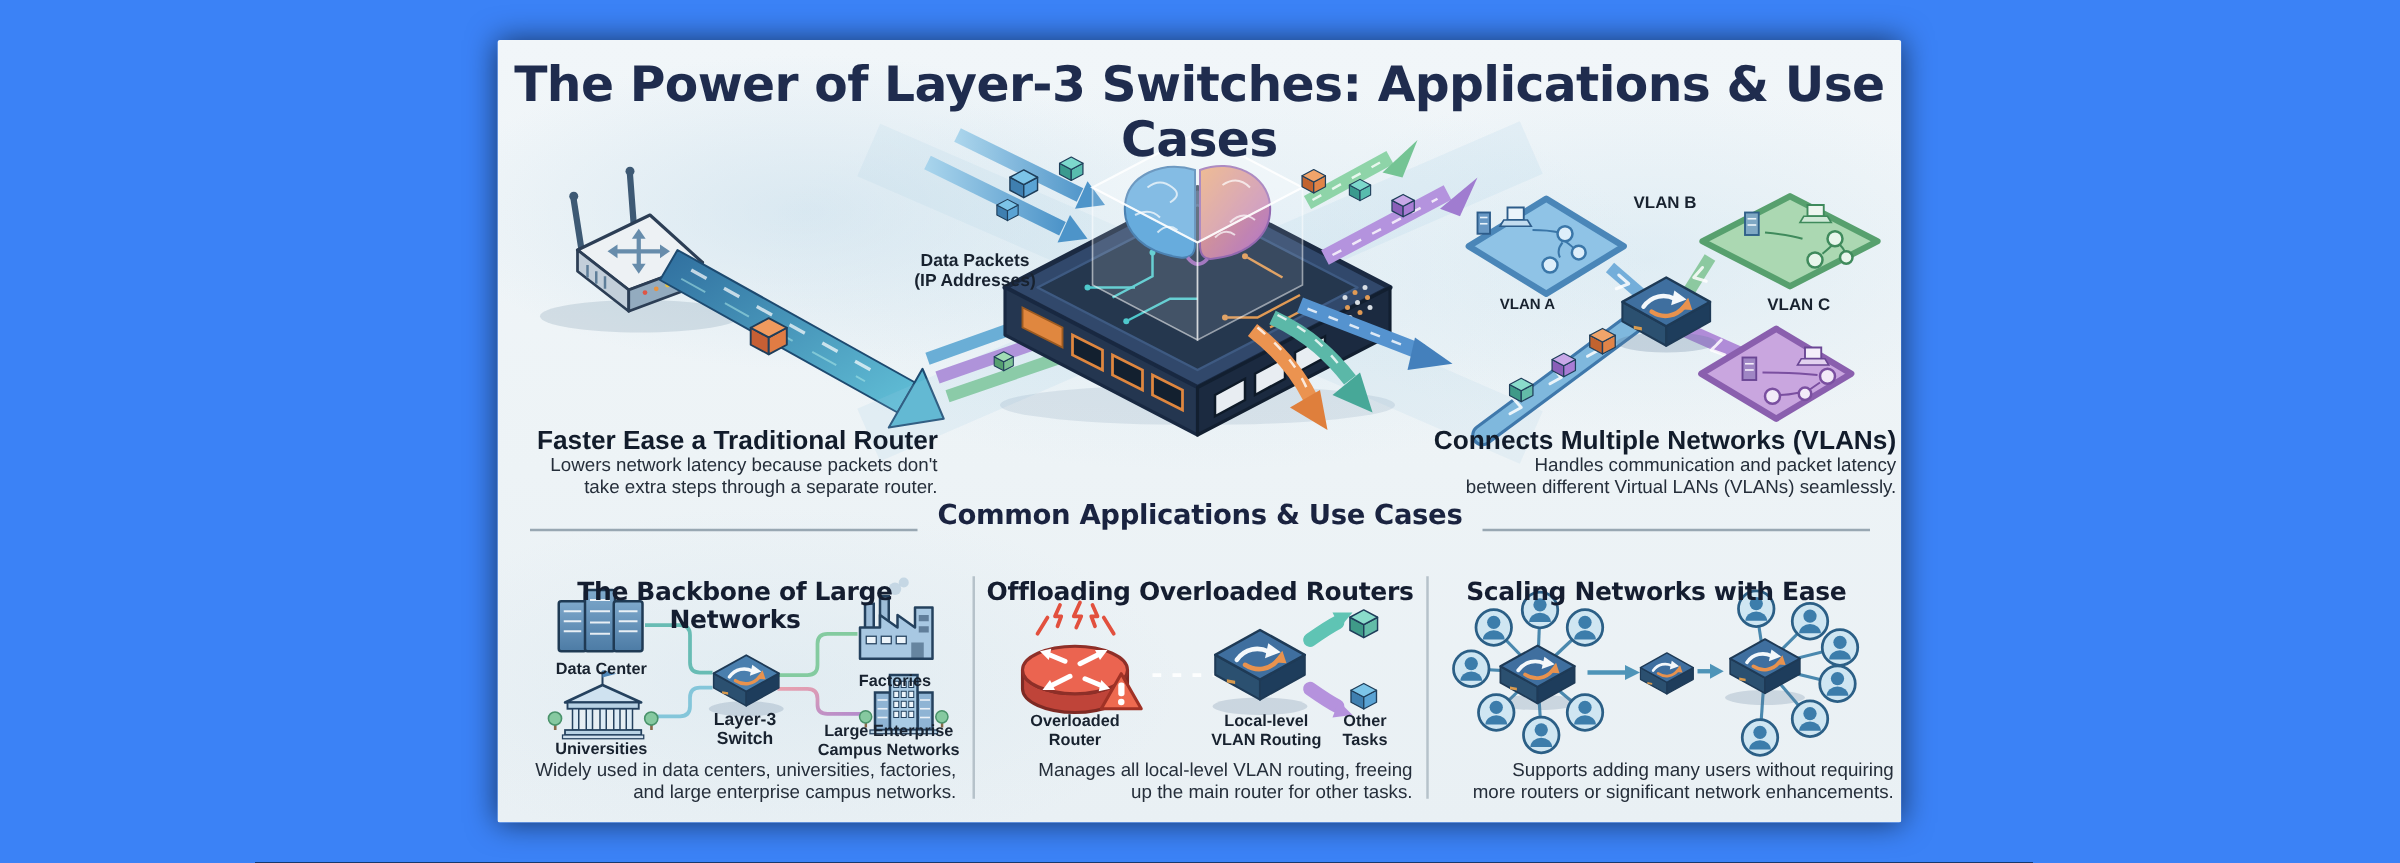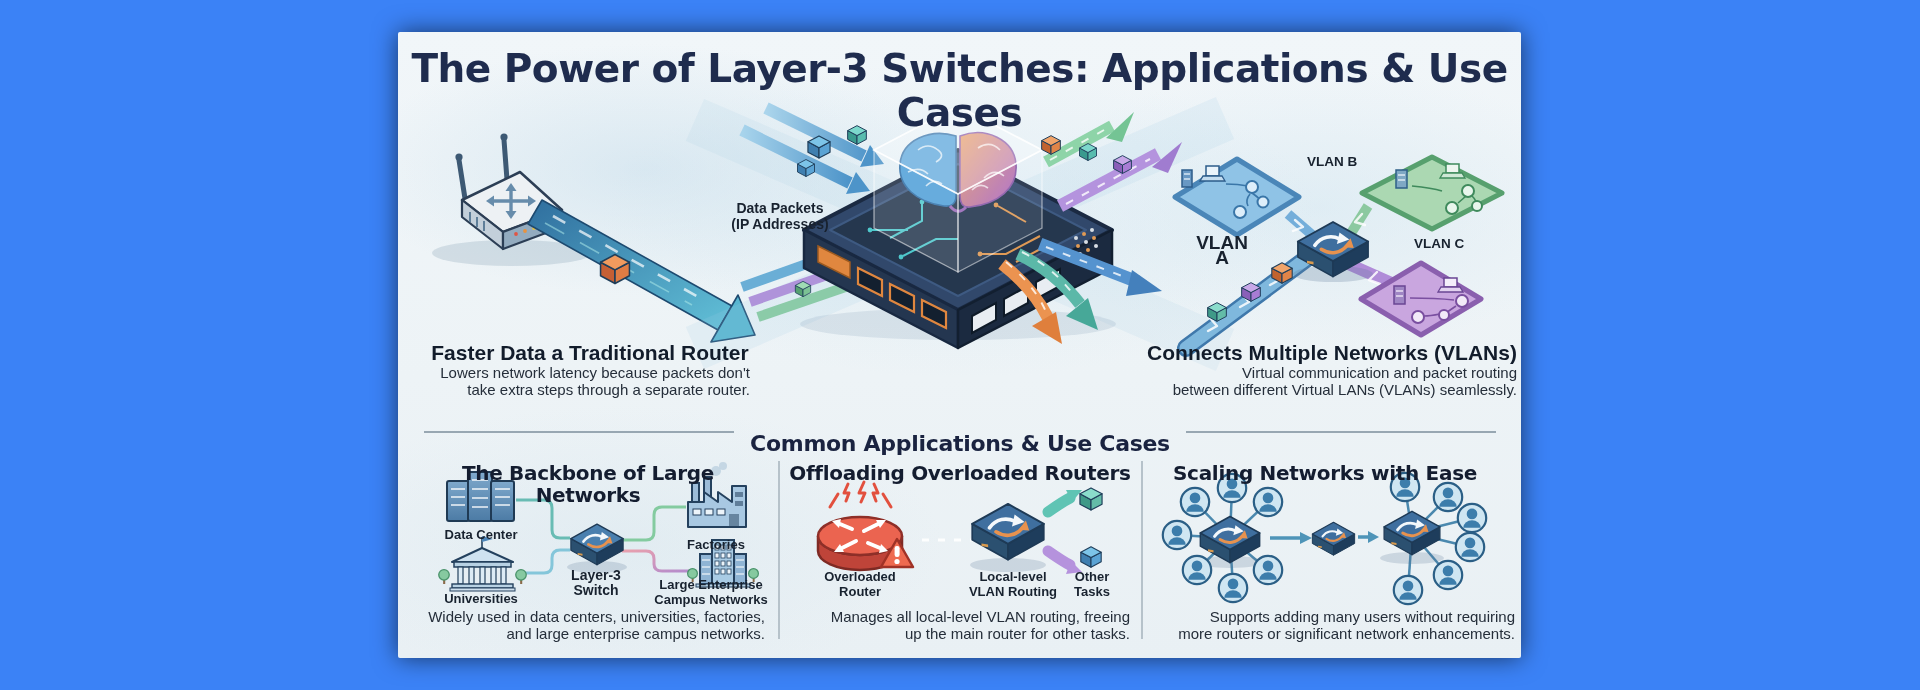--- a/index.html
+++ b/index.html
@@ -13,21 +13,21 @@
            radial-gradient(460px 200px at 20% 82%, rgba(208,226,236,.35), rgba(208,226,236,0) 70%),
            linear-gradient(180deg,#f1f6f9 0%,#edf3f6 55%,#e9f0f4 100%);
          box-shadow:0 0 24px rgba(0,0,0,.6);}
   svg.art{position:absolute;left:0;top:0;pointer-events:none;}
   .txt{position:absolute;text-align:center;color:#1a2330;}
   .title{font-family:"DejaVu Sans","Liberation Sans",sans-serif;font-weight:800;
          font-size:39px;letter-spacing:-.5px;color:#1f2c4e;left:398px;top:47px;width:1123px;line-height:44px;}
   .t-head{font-weight:bold;font-size:21px;color:#121c2b;line-height:23px;}
   .cap{font-size:15px;line-height:16.5px;color:#252e3a;text-align:right;}
   .cap span{display:block;}
-  .mid-divider{position:absolute;left:424px;top:431px;width:1072px;display:flex;align-items:flex-start;}
+  .mid-divider{position:absolute;left:424px;top:400px;width:1072px;display:flex;align-items:flex-end;}
   .mid-divider .rule{flex:1;height:0;border-top:2px solid #98a7b2;}
   .mid-divider .mid-label{font-family:"DejaVu Sans","Liberation Sans",sans-serif;font-weight:800;
          font-size:22px;color:#1a2340;margin:0 16px;letter-spacing:-.3px;}
   .b-head{font-family:"DejaVu Sans","Liberation Sans",sans-serif;font-weight:800;font-size:20px;
           color:#141d30;letter-spacing:-.3px;line-height:22px;}
   .lbl{font-weight:bold;font-size:13px;line-height:14.5px;color:#18222f;}
   .lbl span{display:block;}
   .lbl-md{font-weight:bold;font-size:14px;line-height:15.5px;color:#18222f;}
   .vdiv{position:absolute;top:461px;height:178px;width:0;border-left:2px solid #b6c2ca;}
 </style>
@@ -487,38 +487,38 @@
         <use href="#avatar" x="1455.5" y="501.5" width="33" height="33"></use>
         <use href="#avatar" x="1453.5" y="530.5" width="33" height="33"></use>
         <use href="#avatar" x="1431.5" y="558.5" width="33" height="33"></use>
         <use href="#avatar" x="1391.5" y="573.5" width="33" height="33"></use>
       </g>
     </g>
   </svg>
 
   <div class="txt title">The Power of Layer-3 Switches: Applications &amp; Use Cases</div>
 
-  <div class="txt t-head" style="left:415px;top:341px;width:350px">Faster Data a Traditional Router</div>
+  <div class="txt t-head" style="left:415px;top:341px;width:350px">Faster Ease a Traditional Router</div>
   <div class="txt cap" style="left:430px;top:365px;width:320px">
     <span>Lowers network latency because packets don't</span>
     <span>take extra steps through a separate router.</span>
   </div>
 
   <div class="txt lbl-md" style="left:715px;top:201px;width:130px">
     <span style="display:block">Data Packets</span>
     <span style="display:block">(IP Addresses)</span>
   </div>
 
   <div class="txt t-head" style="left:1142px;top:341px;width:380px">Connects Multiple Networks (VLANs)</div>
   <div class="txt cap" style="left:1147px;top:365px;width:370px">
-    <span>Virtual communication and packet routing</span>
+    <span>Handles communication and packet latency</span>
     <span>between different Virtual LANs (VLANs) seamlessly.</span>
   </div>
   <div class="txt lbl" style="left:1300px;top:155px;width:64px;font-size:13.5px">VLAN B</div>
-  <div class="txt lbl" style="left:1190px;top:236px;width:64px;font-size:19px">VLAN A</div>
+  <div class="txt lbl" style="left:1190px;top:236px;width:64px;font-size:12px">VLAN A</div>
   <div class="txt lbl" style="left:1407px;top:237px;width:64px;font-size:13.5px">VLAN C</div>
 
   <div class="mid-divider">
     <div class="rule"></div>
     <div class="mid-label">Common Applications &amp; Use Cases</div>
     <div class="rule"></div>
   </div>
 
   <div class="vdiv" style="left:778px"></div>
   <div class="vdiv" style="left:1141px"></div>

